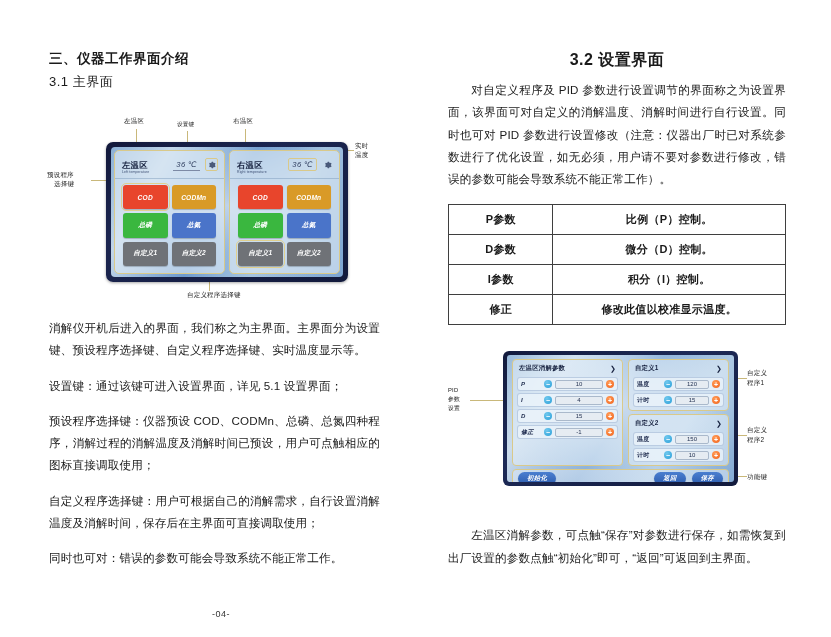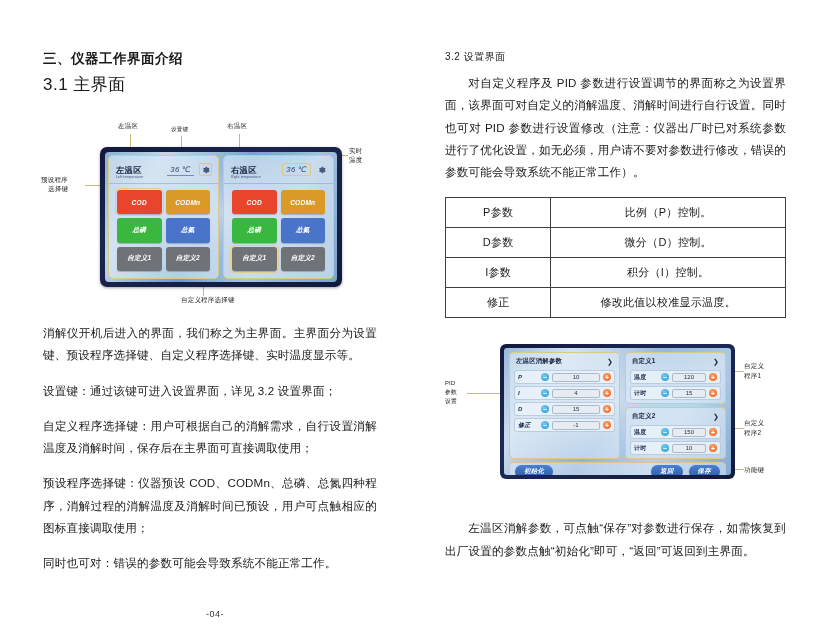--- a/index.html
+++ b/index.html
@@ -1,28 +1,28 @@
 <!DOCTYPE html>
 <html><head>
 <meta charset="utf-8">
 <style>
   html,body{margin:0;padding:0;}
   body{
     width:831px;height:637px;background:#ffffff;
     font-family:"Liberation Sans","DejaVu Sans",sans-serif;
     color:#1a1a1a;overflow:hidden;position:relative;
   }
-  .page{position:absolute;inset:0;display:flex;}
+  .page{position:absolute;inset:0;display:flex;margin-left:6px;}
   .col{position:relative;box-sizing:border-box;}
   .col-left{width:415px;padding:50px 38px 0 43px;}
   .col-right{width:416px;padding:50px 45px 0 30px;}
 
   h2.section{font-size:13.5px;font-weight:bold;margin:0 0 5px 0;letter-spacing:.5px;}
-  h3.subsection{font-size:17px;font-weight:normal;margin:0;letter-spacing:.5px;}
-  h3.subsection.r{font-weight:normal;font-size:10px;}
+  h3.subsection{font-size:13px;font-weight:normal;margin:0;letter-spacing:.5px;}
+  h3.subsection.r{font-weight:bold;font-size:16px;text-align:center;}
 
   p.body{
     font-size:11.6px;line-height:1.92;margin:0 0 13px 0;text-align:justify;
     letter-spacing:.15px;
   }
   p.body.indent{text-indent:2em;}
   p.body b{font-weight:normal;}
 
   
   .fig1{position:relative;height:200px;margin:18px 0 8px 0;}
@@ -77,21 +77,21 @@
     white-space:nowrap;
   }
   .lead{position:absolute;background:#c9b87a;}
 
   
   table.params{
     border-collapse:collapse;width:100%;margin:14px 0 20px 0;
     font-size:11px;
   }
   table.params td{
-    border:1px solid #3f3f3f;padding:7px 4px;text-align:center;letter-spacing:.3px;
+    border:1px solid #3f3f3f;padding:7px 4px;text-align:center;letter-spacing:.3px;font-weight:bold;
   }
   table.params td.k{width:31%;}
 
   
   .fig2{position:relative;height:165px;margin:4px 0 14px 0;}
   .set-frame{
     position:absolute;left:55px;top:6px;width:235px;height:135px;
     background:linear-gradient(150deg,#121a3c 0%,#1d2a57 40%,#121a3c 100%);
     border-radius:6px;padding:4px;box-sizing:border-box;
   }
@@ -230,25 +230,25 @@
               <div class="pbtn" style="background:#6f7277">自定义2</div>
             </div>
           </div>
 
         </div>
       </div>
     </div>
 
     <p class="body">消解仪开机后进入的界面，我们称之为主界面。主界面分为设置键、预设程序选择键、自定义程序选择键、实时温度显示等。</p>
 
-    <p class="body"><b>设置键：</b><span>通过该键可进入设置界面，详见 3.2 设置界面；</span></p>
+    <p class="body"><b>设置键：</b><span>通过该键可进入设置界面，详见 5.1 设置界面；</span></p>
+
+    <p class="body"><b>预设程序选择键：</b><span>仪器预设 COD、CODMn、总磷、总氮四种程序，消解过程的消解温度及消解时间已预设，用户可点触相应的图标直接调取使用；</span></p>
 
     <p class="body"><b>自定义程序选择键：</b><span>用户可根据自己的消解需求，自行设置消解温度及消解时间，保存后在主界面可直接调取使用；</span></p>
-
-    <p class="body"><b>预设程序选择键：</b><span>仪器预设 COD、CODMn、总磷、总氮四种程序，消解过程的消解温度及消解时间已预设，用户可点触相应的图标直接调取使用；</span></p>
 
     <p class="body"><b>同时也可对：</b><span>错误的参数可能会导致系统不能正常工作。</span></p>
 
     <div class="pagenum l">-04-</div>
   </div>
 
   <div class="col col-right">
 
     <h3 class="subsection r">3.2 设置界面</h3>
 

